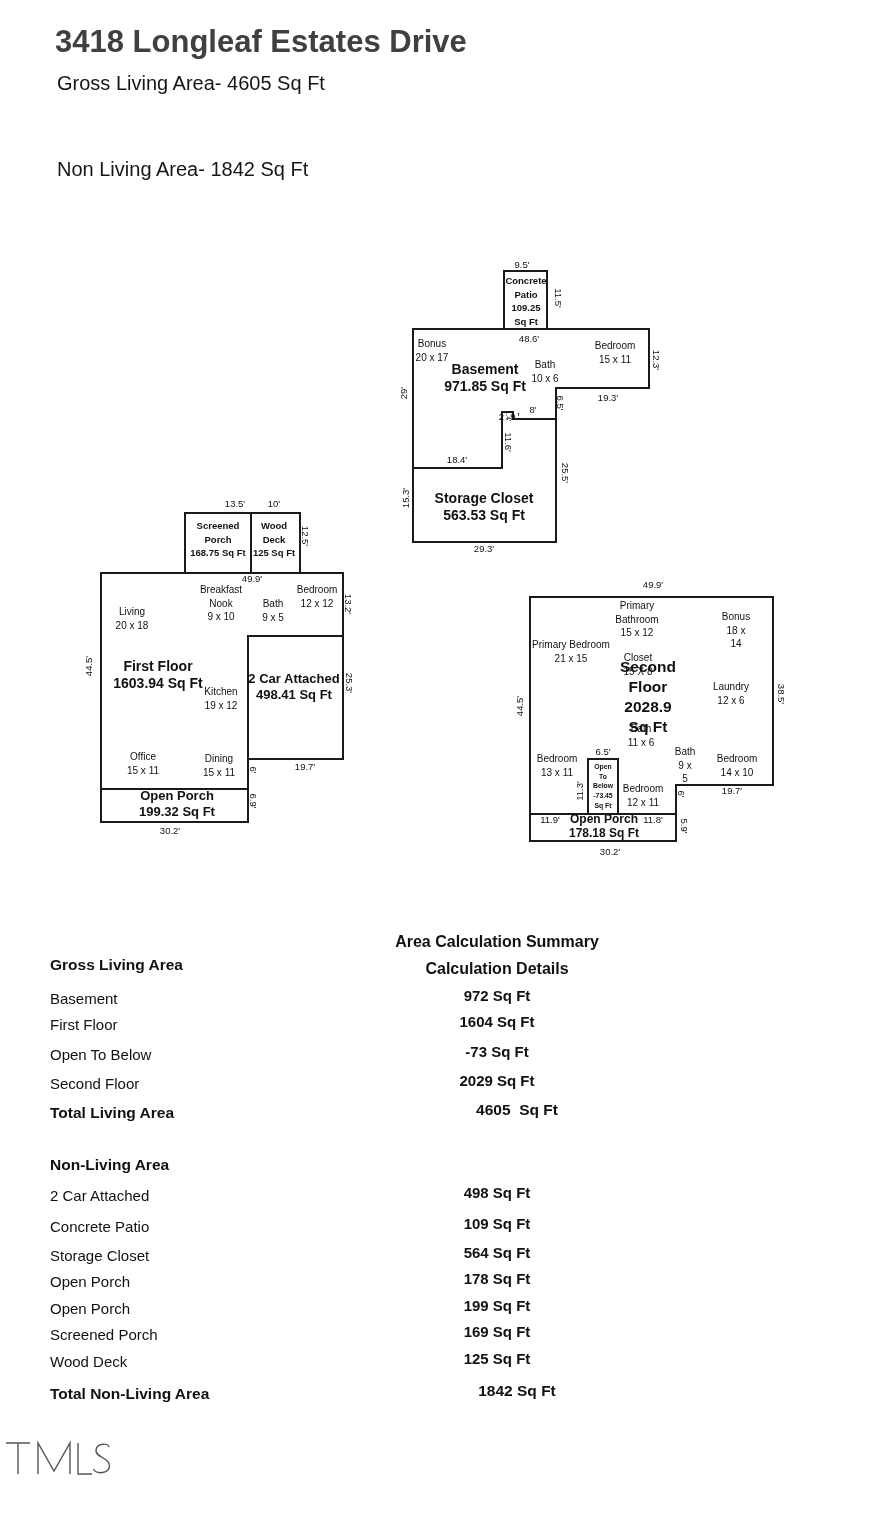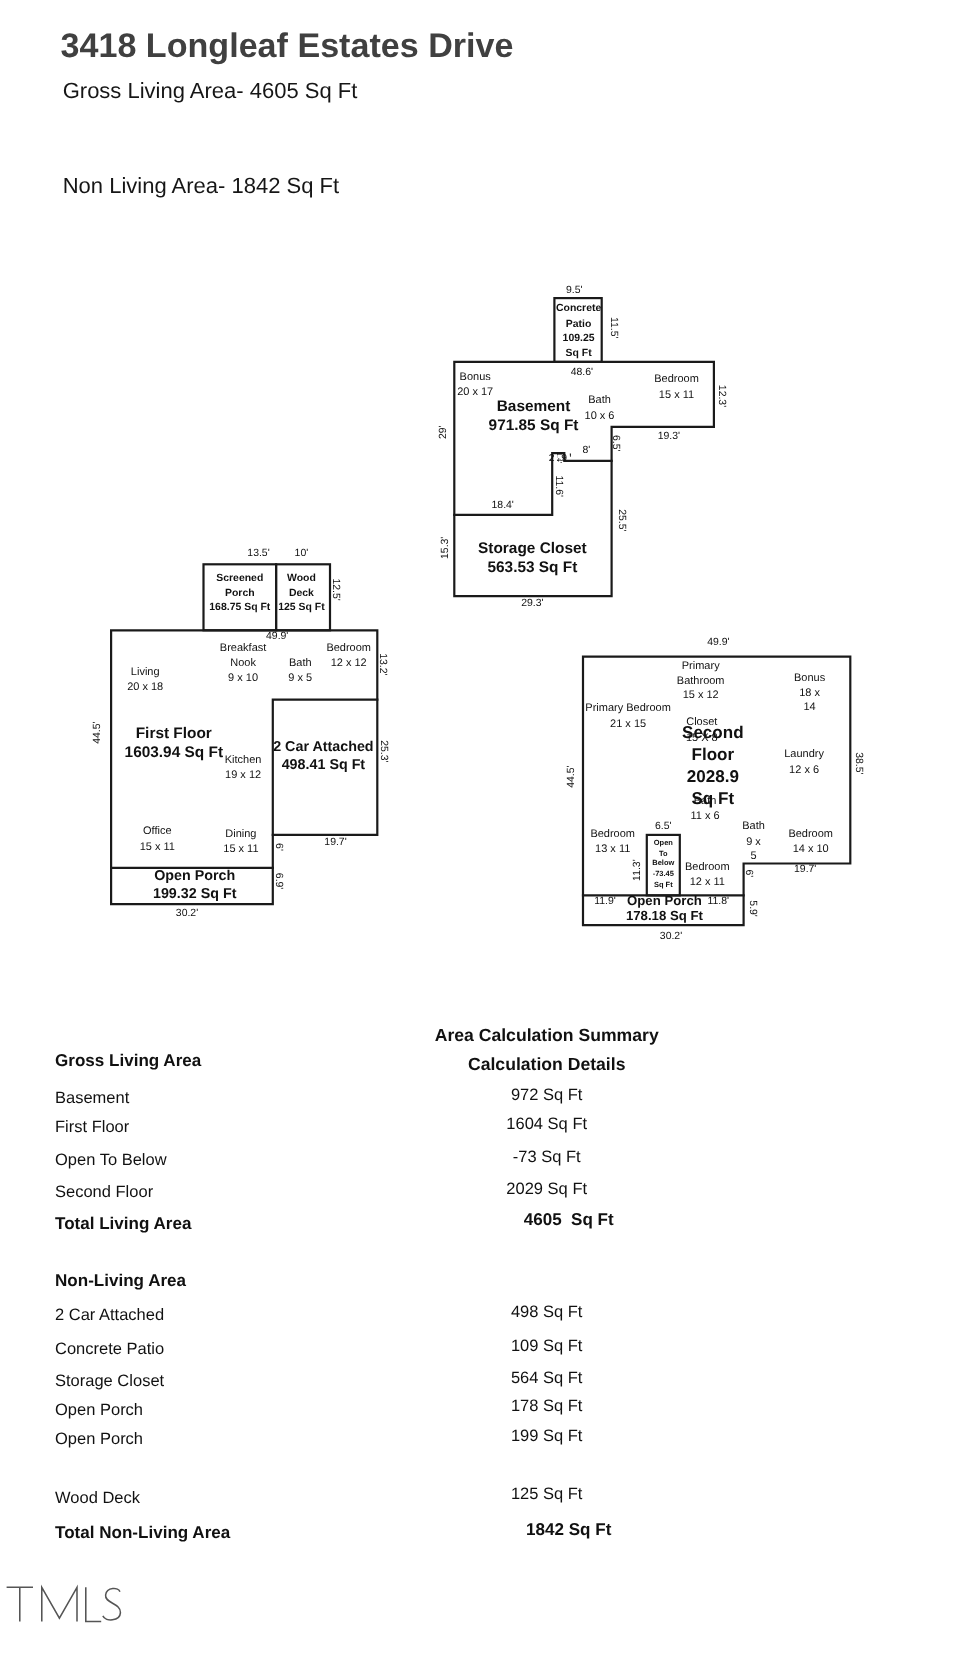--- a/index.html
+++ b/index.html
@@ -27,21 +27,21 @@
   .areasm{font-weight:700;font-size:12px;line-height:13.5px;}
   .small{font-weight:700;font-size:9.5px;line-height:13.5px;}
   .tiny{font-weight:700;font-size:6.8px;line-height:9.7px;}
   
   .s-center{position:absolute;left:497px;transform:translateX(-50%);font-weight:700;font-size:16px;white-space:pre;}
   .s-h1{top:933px;}
   .s-h2{top:960px;}
   .s-section{position:absolute;left:50px;font-weight:700;font-size:15.5px;}
   .trow{position:absolute;left:50px;width:600px;display:flex;font-size:15px;}
   .trow .tl{width:330px;}
-  .trow .tv{width:234px;text-align:center;position:relative;top:-3px;white-space:pre;}
+  .trow .tv{width:234px;text-align:center;position:relative;top:-3px;white-space:pre;font-weight:bold;}
   .trow.total{font-weight:700;font-size:15.5px;gap:20px;}
   
   .logosvg{position:absolute;left:0;top:0;}
 </style>
 </head>
 <body>
 
 <div class="page">
 
   <div class="title">3418 Longleaf Estates Drive</div>
@@ -215,20 +215,24 @@
     <span class="tv">564 Sq Ft</span>
   </div>
   <div class="trow" style="top:1273px">
     <span class="tl">Open Porch</span>
     <span class="tv">178 Sq Ft</span>
   </div>
   <div class="trow" style="top:1300px">
     <span class="tl">Open Porch</span>
     <span class="tv">199 Sq Ft</span>
   </div>
+  <div class="trow" style="top:1326px">
+    <span class="tl">Screened Porch</span>
+    <span class="tv">169 Sq Ft</span>
+  </div>
   <div class="trow" style="top:1353px">
     <span class="tl">Wood Deck</span>
     <span class="tv">125 Sq Ft</span>
   </div>
   <div class="trow total" style="top:1385px">
     <span class="tl">Total Non-Living Area</span>
     <span class="tv">1842 Sq Ft</span>
   </div>
 
   <svg class="logosvg" width="873" height="1527" viewBox="0 0 873 1527" aria-label="TMLS">

